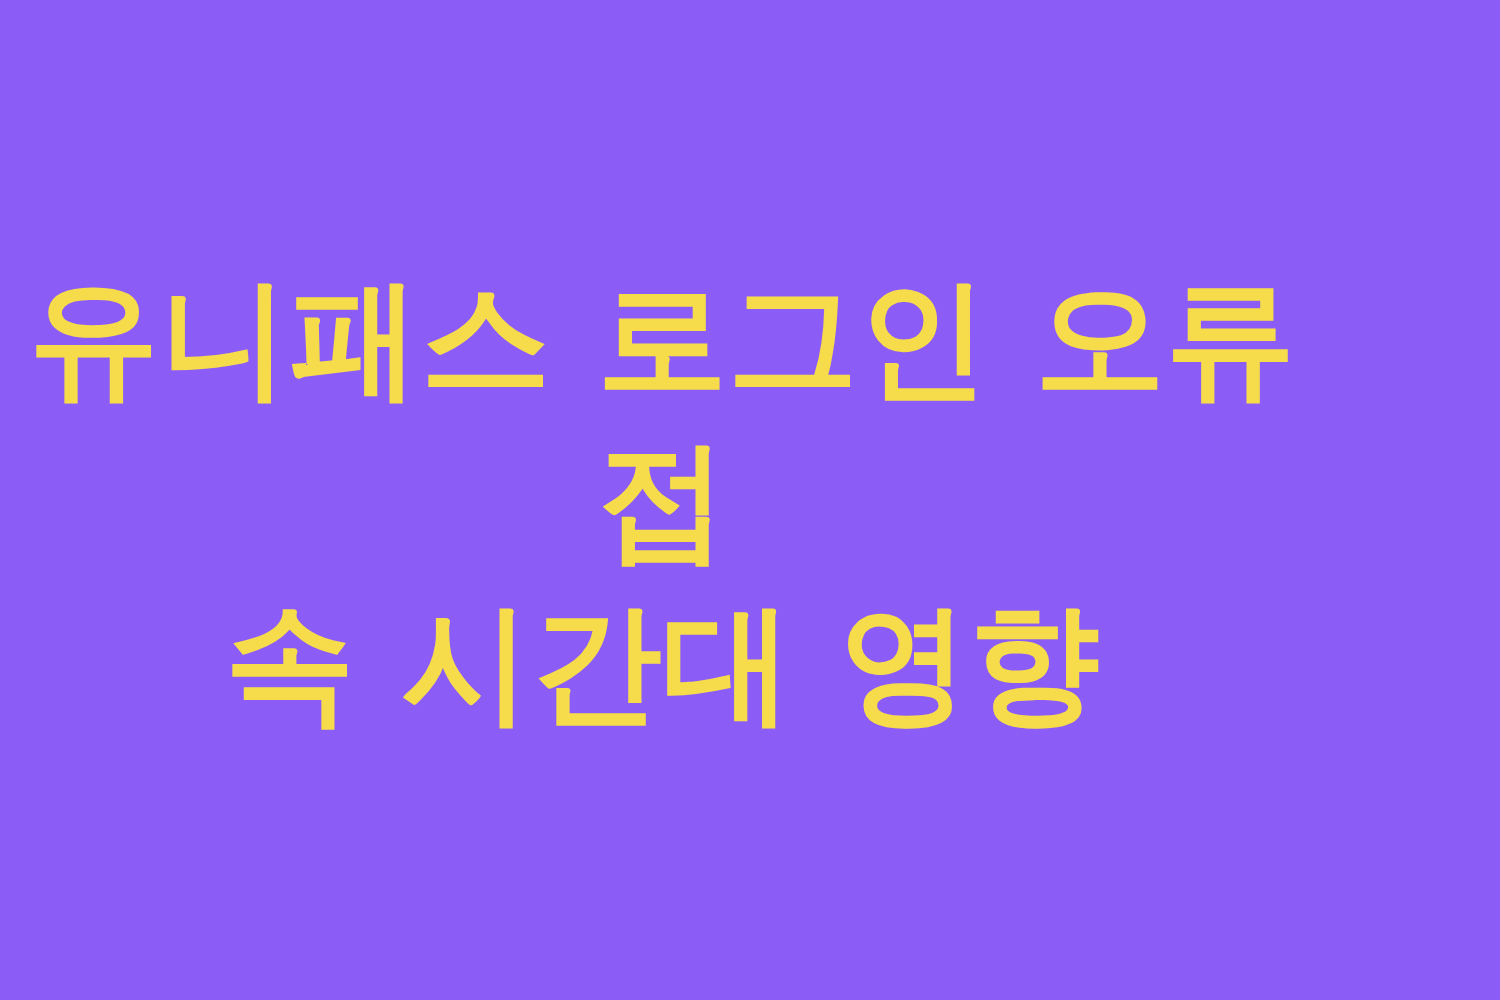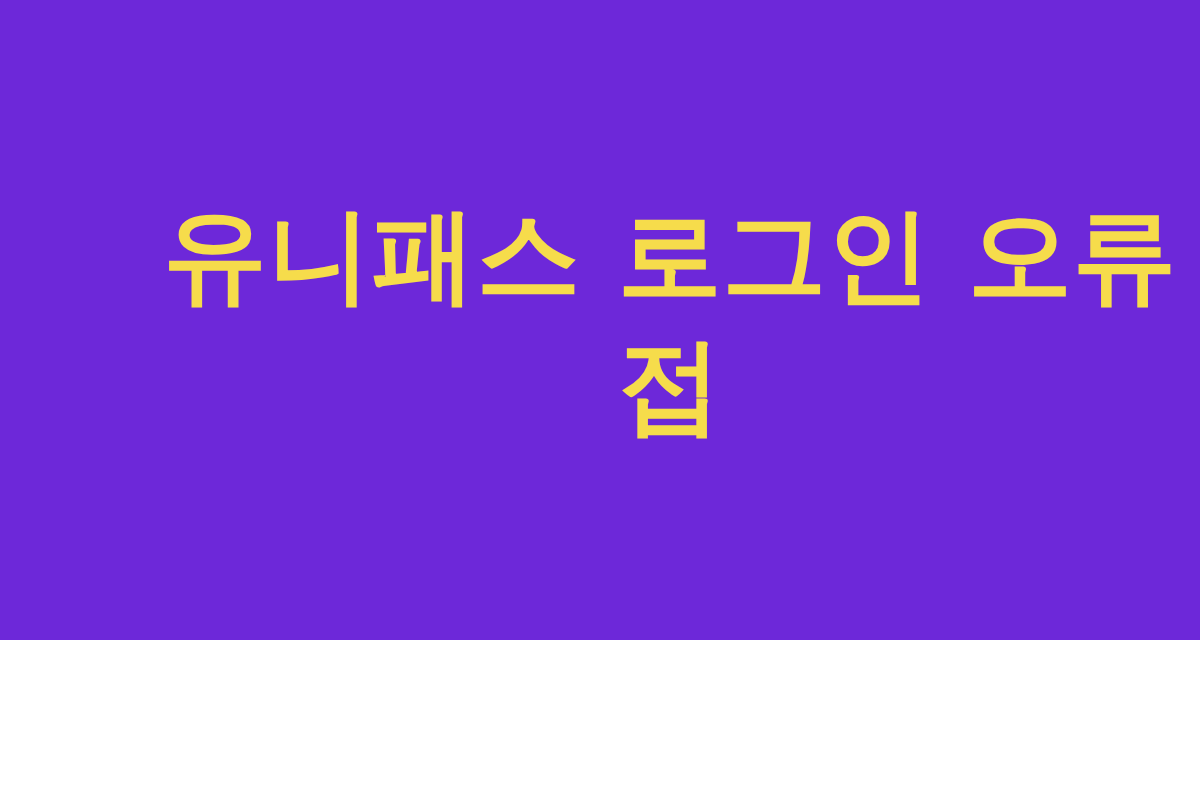--- a/index.html
+++ b/index.html
@@ -12,25 +12,25 @@
     width: 1200px;
     height: 800px;
     overflow: hidden;
     font-family: "Liberation Sans", sans-serif;
   }
 
   .banner {
     position: relative;
     box-sizing: border-box;
     width: 1200px;
-    height: 640px;
+    height: 800px;
     display: flex;
     align-items: center;
-    justify-content: flex-end;
-    background: #6d28d9;
+    justify-content: flex-start;
+    background: #8b5cf6;
   }
 
   .headline {
     width: 1060px;
     margin: 0;
     padding: 0;
     text-align: center;
     color: #F6DC4B;
     font-family: "DejaVu Sans", sans-serif;
     font-size: 104px;
@@ -44,14 +44,15 @@
   .headline .line {
     display: block;
   }
 </style>
 </head>
 <body>
 
 <div class="banner">
   <h1 class="headline">
     <span class="line">유니패스 로그인 오류 접</span>
+    <span class="line">속 시간대 영향</span>
   </h1>
 </div>
 
 </body></html>

